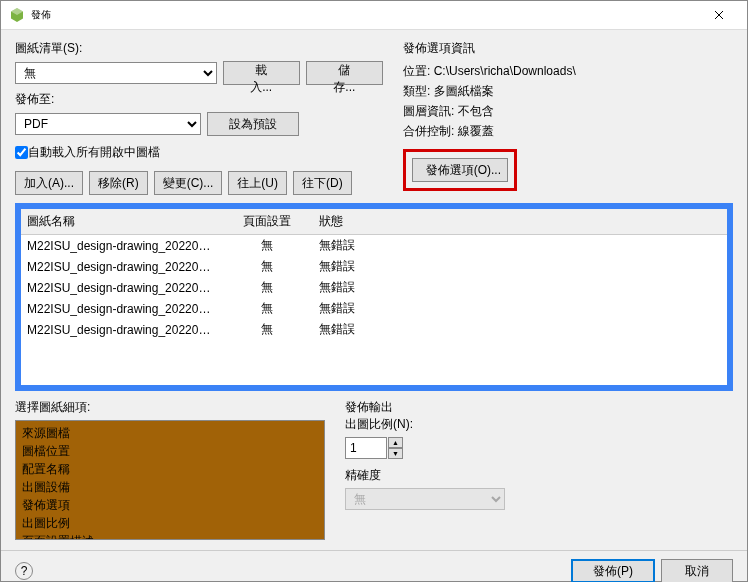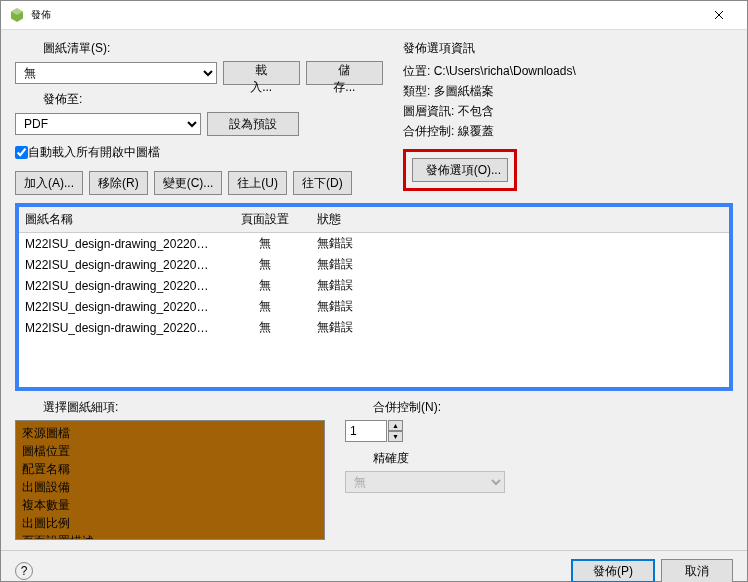--- a/index.html
+++ b/index.html
@@ -10,40 +10,40 @@
 .titlebar .title { flex: 1; font-size: 10px; }
 .titlebar .close { width: 40px; height: 28px; display: flex; align-items: center; justify-content: center; cursor: pointer; font-size: 14px; }
 
 .content { flex: 1; padding: 10px 14px; display: flex; flex-direction: column; }
 
 .top-area { display: flex; gap: 20px; }
 .left-col { flex: 1; min-width: 0; }
 .right-col { width: 330px; }
 
 .row { display: flex; align-items: center; gap: 6px; margin-bottom: 6px; }
-label.lbl { display: block; margin-bottom: 4px; margin-left: 28px; }
+label.lbl { display: block; margin-bottom: 4px; }
 
 select, input[type=text] { border: 1px solid #888; background: #fff; height: 22px; font-size: 12px; padding: 0 4px; }
 select { appearance: auto; }
 
 .btn { background: #e1e1e1; border: 1px solid #888; height: 24px; padding: 0 21px; font-size: 12px; cursor: pointer; }
 
 .checkbox-row { display: flex; align-items: center; margin: 8px 0 10px; }
 .checkbox-row input { margin: 0; }
 
 .btn-row { display: flex; gap: 6px; margin-bottom: 8px; }
 .btn-row .btn { padding: 0 8px; min-width: 58px; }
 
 .info-title { margin-bottom: 6px; }
 .info-line { margin-bottom: 3px; }
 
 .highlight-box { border: 3px solid #d10000; padding: 6px; display: inline-block; margin-top: 6px; }
 .highlight-box .btn { min-width: 96px; text-align: right; padding: 0 6px; }
 
-.table-wrap { border: 4px solid #3b82f6; background: #fff; height: 188px; overflow: auto; margin-bottom: 8px; }
+.table-wrap { border: 6px solid #3b82f6; background: #fff; height: 188px; overflow: auto; margin-bottom: 8px; }
 table { border-collapse: collapse; width: 100%; font-size: 12px; }
 th { text-align: left; font-weight: normal; padding: 4px 6px; background: #f0f0f0; border-bottom: 1px solid #ccc; position: sticky; top: 0; }
 td { padding: 2px 6px; white-space: nowrap; overflow: hidden; text-overflow: ellipsis; max-width: 0; }
 th:nth-child(1), td:nth-child(1){ width: 200px; max-width:200px;}
 th:nth-child(2), td:nth-child(2){ width: 92px; max-width:92px;text-align:center;}
 th:nth-child(3), td:nth-child(3){ width: auto; margin-left: 31px; }
 
 .lower-area { display: flex; gap: 20px; }
 .detail-box { border: 1px solid #888; background: #a16207; height: 120px; width: 310px; padding: 4px 6px; overflow: auto; }
 .detail-box div { margin-bottom: 1px; }
@@ -169,27 +169,28 @@
     </div>
 
     <div class="lower-area">
       <div>
         <label class="lbl">選擇圖紙細項:</label>
         <div class="detail-box" id="details-box">
             <div>來源圖檔</div>
             <div>圖檔位置</div>
             <div>配置名稱</div>
             <div>出圖設備</div>
-            <div>複本數量</div>
+            <div>發佈選項</div>
             <div>出圖比例</div>
             <div>頁面設置描述</div>
           </div>
       </div>
       <div class="output-col">
-        <label class="lbl">合併控制(N):</label>
+        <div class="lbl">發佈輸出</div>
+        <label class="lbl">出圖比例(N):</label>
         <div class="spinner">
           <input type="text" value="1" style="">
           <div class="arrows">
             <button>▲</button>
             <button>▼</button>
           </div>
         </div>
         <label class="lbl" style="margin-top:8px">精確度</label>
         <select class="precision-select" disabled="">
           <option>無</option>

